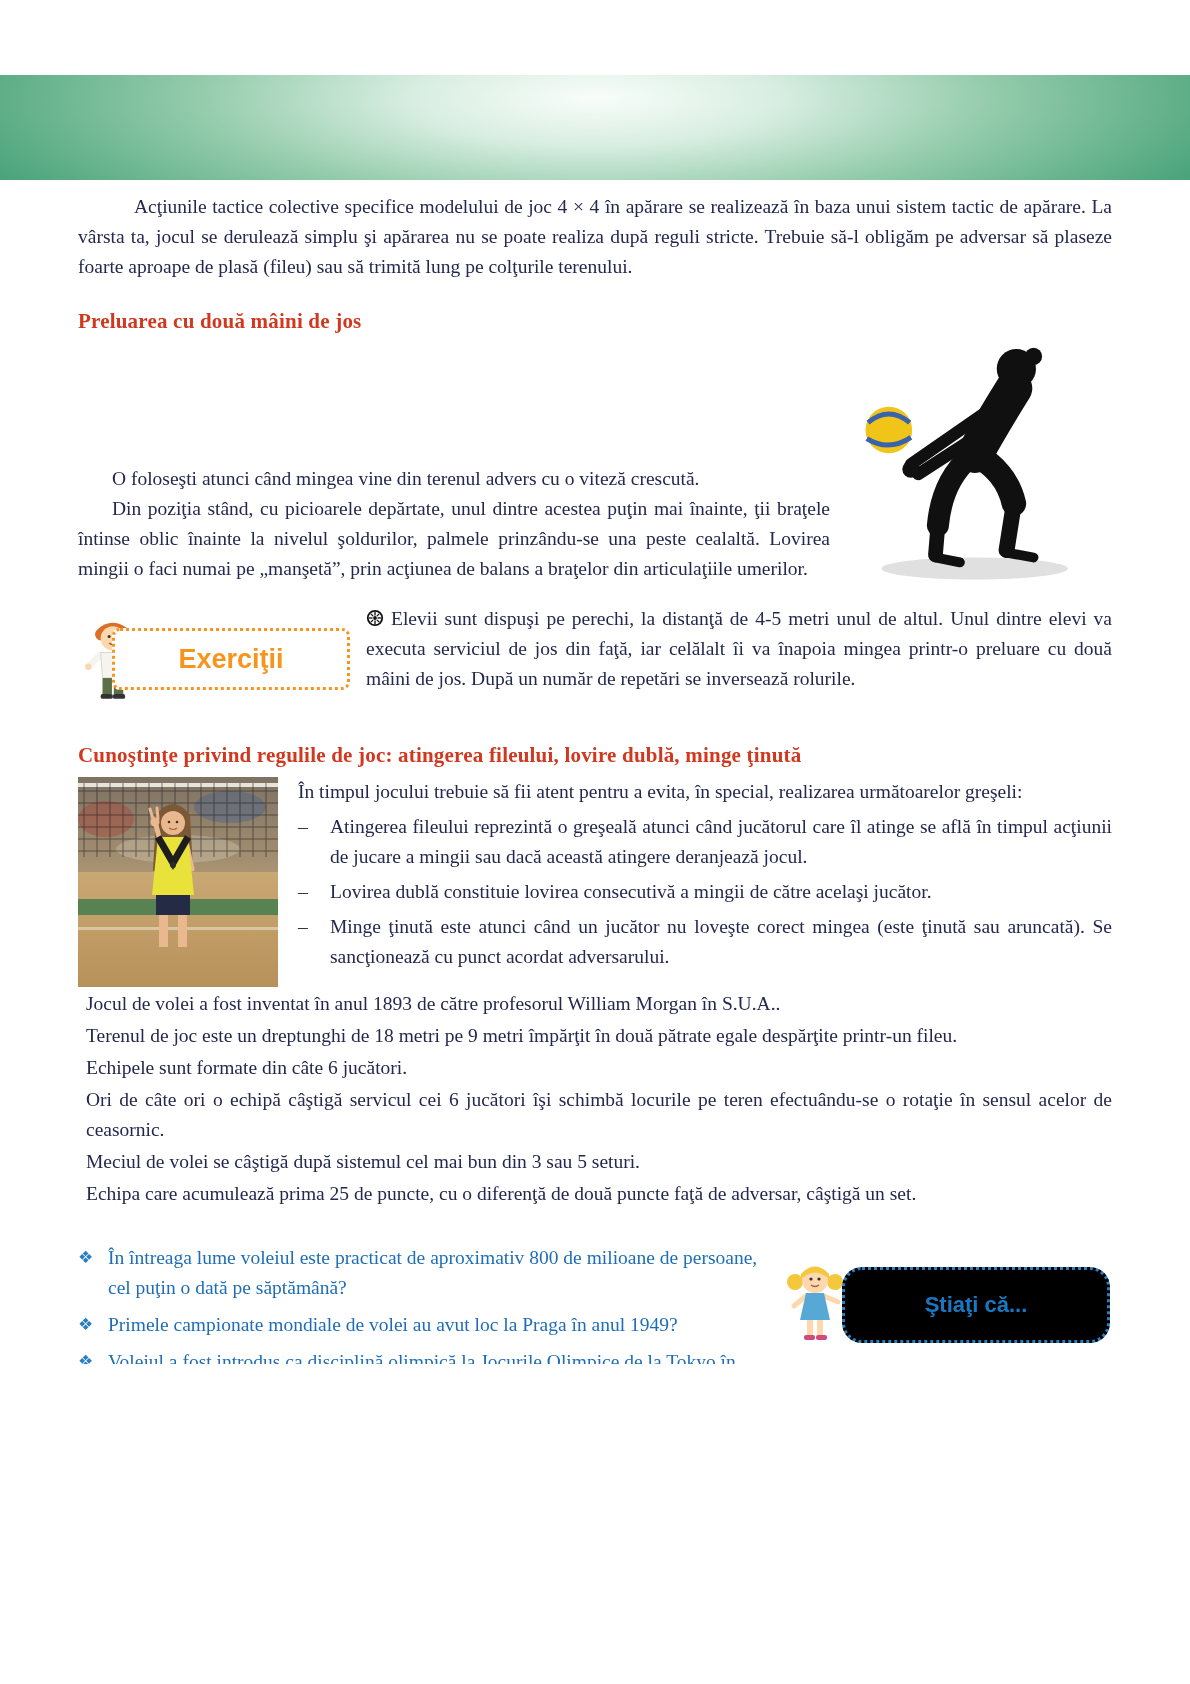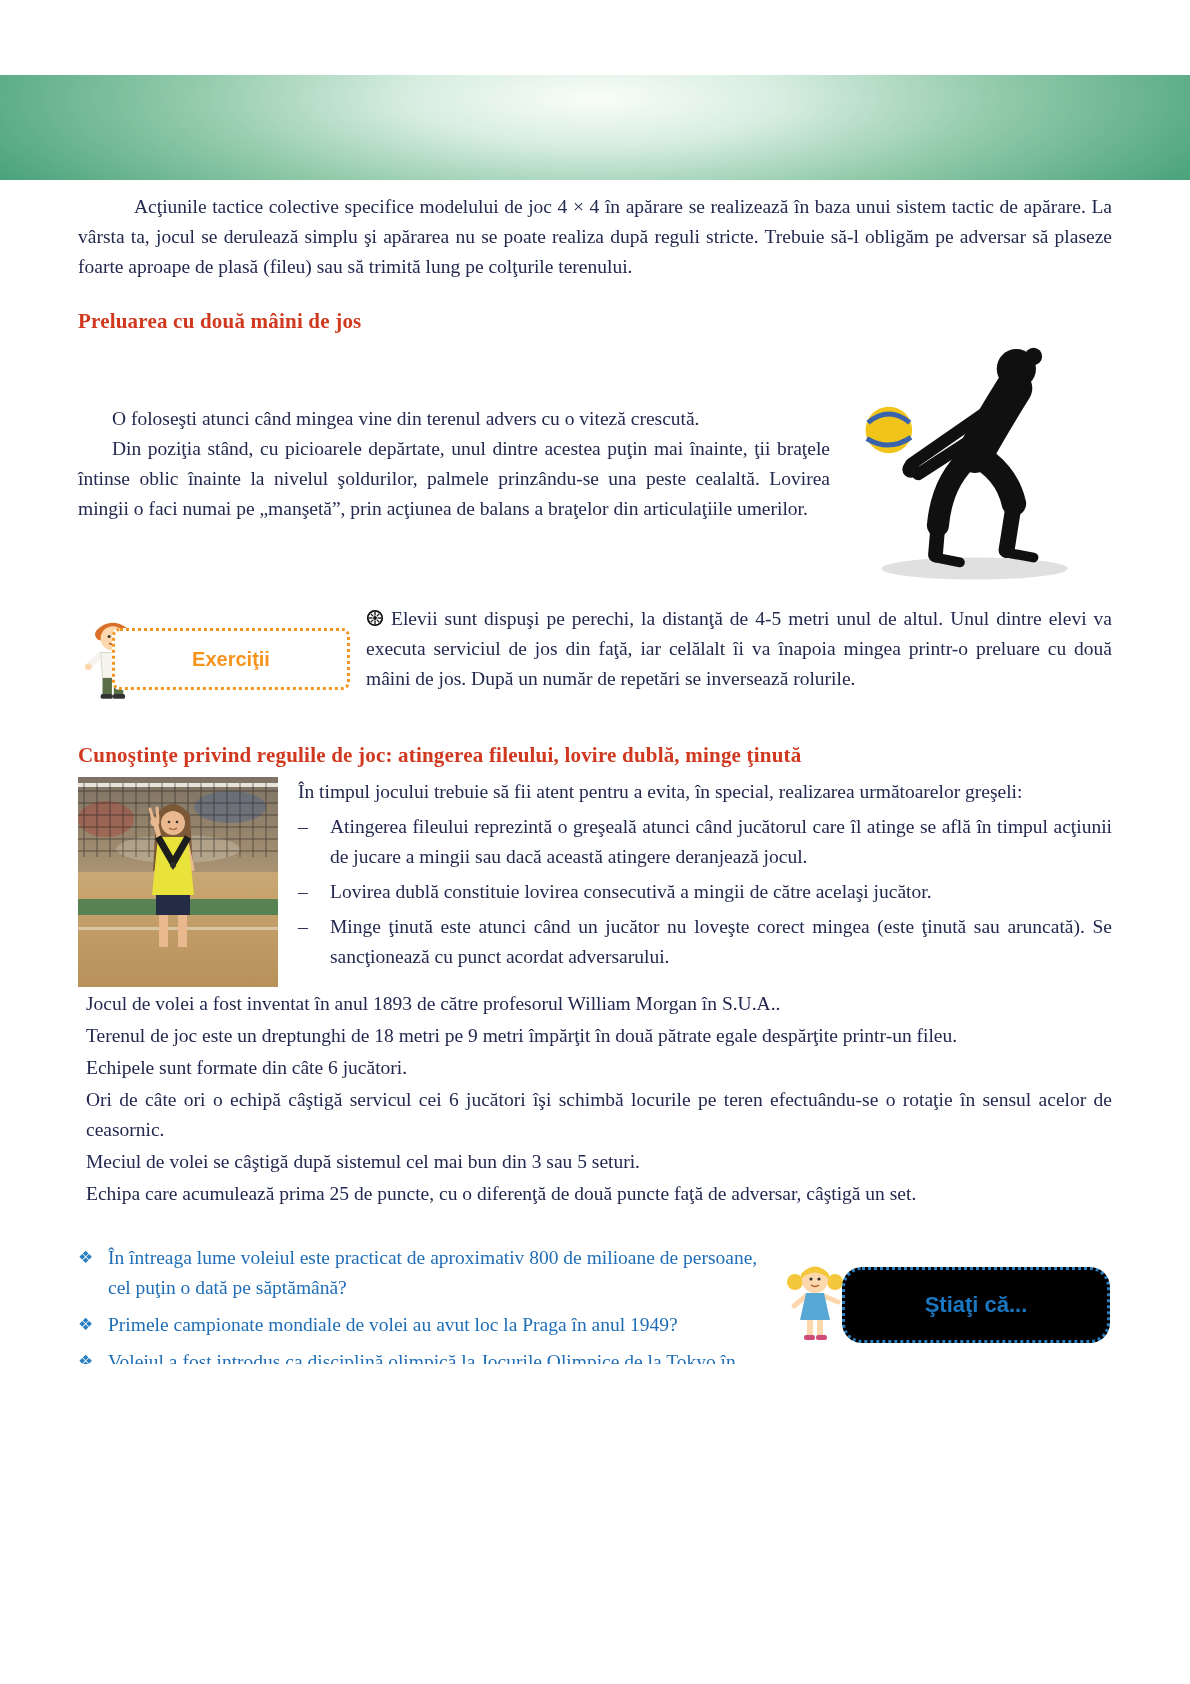--- a/index.html
+++ b/index.html
@@ -20,36 +20,36 @@
   .indent  { text-indent:56px; }
   .indent2 { text-indent:34px; }
 
   h2.red {
     font-family:Liberation Serif, serif; font-weight:bold;
     font-size:21px; color:#d0391f; letter-spacing:0.2px;
     margin:27px 0 9px 0;
   }
 
   
-  .row-s1 { display:flex; align-items:center; }
+  .row-s1 { display:flex; align-items:flex-end; }
   .s1-text { flex:1; }
   .s1-fig { width:282px; flex:none; margin-top:-16px; }
   .s1-fig svg { width:100%; height:auto; display:block; }
 
   
   .row-ex { display:flex; align-items:flex-start; margin-top:24px; }
   .ex-left { position:relative; width:272px; height:108px; flex:none; }
   .ex-box {
     position:absolute; left:34px; top:20px; width:238px; height:62px;
     border:3px dotted #f7941d; border-radius:8px;
     display:flex; align-items:center; justify-content:center; background:#fff;
   }
   .ex-label {
     font-family:"Liberation Sans", sans-serif; font-weight:bold;
-    font-size:20px; color:#f7941d;
+    font-size:27px; color:#f7941d;
   }
   .ex-boy { position:absolute; left:0; top:4px; width:66px; height:100px; }
   .ex-text { flex:1; padding-left:16px; margin-top:-4px; }
   .ex-icon { display:inline-block; width:18px; height:18px; vertical-align:-2px; margin-right:7px; }
 
   
   .row-s2 { display:flex; align-items:flex-start; gap:20px; margin-top:2px; }
   .s2-photo { width:200px; height:210px; flex:none; overflow:hidden; }
   .s2-photo svg { width:100%; height:100%; display:block; }
   .s2-text { flex:1; }

